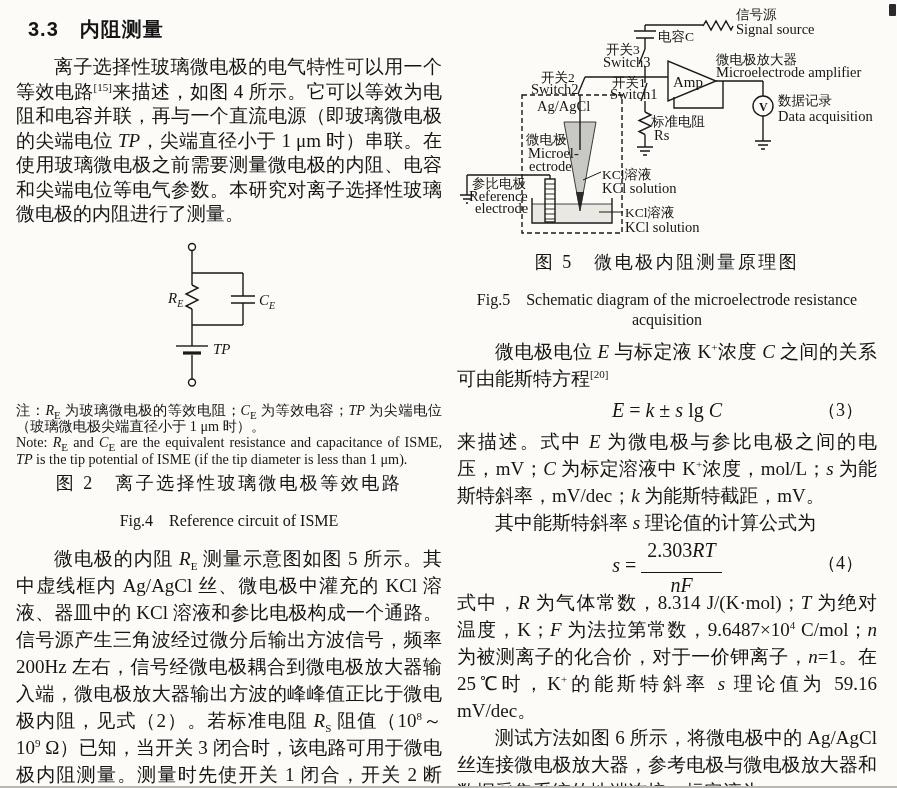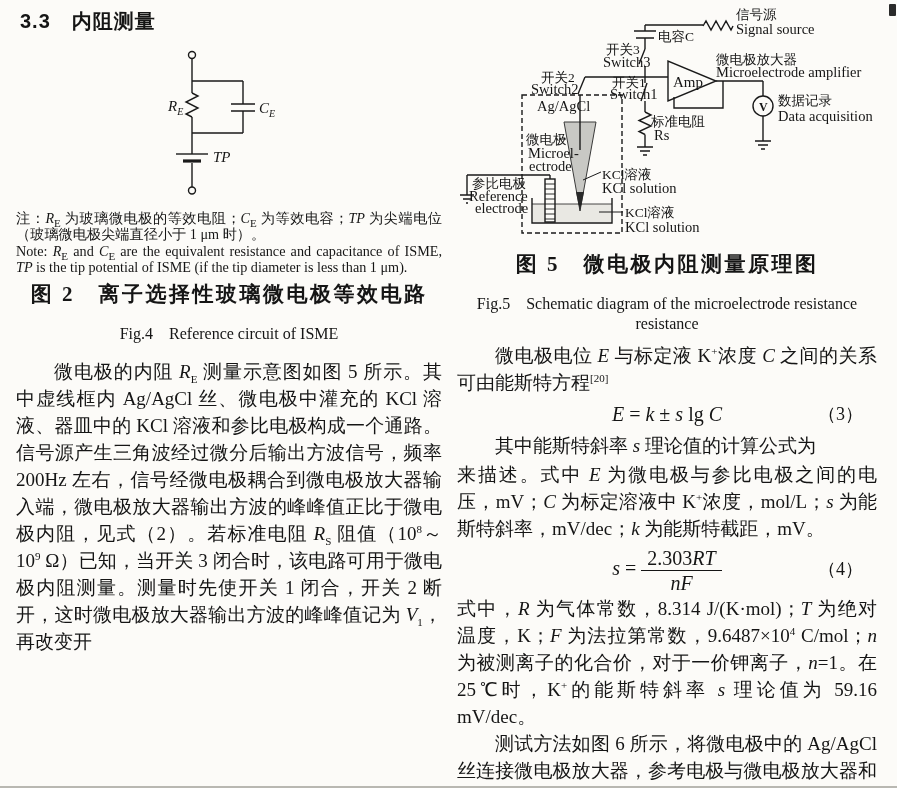--- a/index.html
+++ b/index.html
@@ -2,52 +2,53 @@
 <html><head>
 <meta charset="utf-8">
 <style>
   html,body{margin:0;padding:0;}
   body{position:relative;width:897px;height:788px;background:#fcfbf8;overflow:hidden;
        font-family:"Liberation Serif",serif;color:#151515;}
   .col{position:absolute;}
   #leftcol{left:16px;top:4px;width:426px;}
   #rightcol{left:457px;top:250px;width:420px;}
   h2.sec{font-family:"Liberation Sans",sans-serif;font-weight:bold;font-size:20px;
-         margin:4px;letter-spacing:1px;}
+         margin:12px;letter-spacing:1px;}
   p.body{font-size:19px;line-height:24.5px;text-align:justify;margin:5px 0 0;text-indent:2em;}
   p.body2{font-size:19px;line-height:27px;text-align:justify;margin:14px 0 0;text-indent:2em;}
   p.body3{font-size:19px;line-height:27px;text-align:justify;margin:8px 0 0;text-indent:2em;}
   p.nomargin{margin:0;}
   sup{font-size:11px;vertical-align:super;line-height:0;}
   sub{font-size:11px;vertical-align:sub;line-height:0;}
   i{font-family:"Liberation Serif",serif;font-style:italic;}
   .notes{font-size:14.2px;line-height:16.4px;text-align:justify;margin-top:8px;}
-  .capcn{font-size:21px;text-align:center;letter-spacing:2.5px;margin-top:4px;font-weight:bold;}
+  .capcn{font-size:18px;text-align:center;letter-spacing:2.5px;margin-top:4px;}
   .capen{font-size:16px;text-align:center;margin-top:16px;line-height:20px;}
   .fig4wrap{margin:12px 0 0 142px;width:130px;text-decoration:underline;}
   .eqrow{position:relative;text-align:center;font-size:20px;margin:3px 12px;line-height:30px;}
   .eqrow .eqnum{position:absolute;right:2px;top:50%;transform:translateY(-50%);font-size:18px;}
   .eqrow.tall{line-height:47px;height:47px;}
   .frac{display:inline-block;vertical-align:middle;text-align:center;line-height:1.12;font-size:20px;}
-  .frac .num{display:block;border-bottom:1.4px solid #151515;padding:0 6px 1px;}
+  .frac .num{display:block;border-bottom:1.4px solid #151515;padding:0 6px 11px;}
   .frac .den{display:block;padding-top:1px;}
   #fig5{position:absolute;left:455px;top:0;}
   svg{display:block;}
   svg text{fill:#151515;}
   .cjk{font-size:13.5px;}
   .lat{font-size:14.5px;}
   .speck-tr{position:absolute;right:1px;top:4px;width:7px;height:12px;background:#2a2a2a;border-radius:1px;}
   .bottomline{position:absolute;left:0;bottom:0;width:897px;height:2px;background:#b9b8b2;}
 </style>
 </head>
 <body>
 
 <div class="col" id="leftcol">
   <h2 class="sec">3.3　内阻测量</h2>
 
+  <p class="body">离子选择性玻璃微电极的电气特性可以用一个等效电路<sup>[15]</sup>来描述，如图 4 所示。它可以等效为电阻和电容并联，再与一个直流电源（即玻璃微电极的尖端电位 <i>TP</i>，尖端直径小于 1 μm 时）串联。在使用玻璃微电极之前需要测量微电极的内阻、电容和尖端电位等电气参数。本研究对离子选择性玻璃微电极的内阻进行了测量。</p>
 
   <div class="fig4wrap">
     <svg width="130" height="155" viewBox="0 0 130 155">
       <g stroke="#1a1a1a" stroke-width="1.4" fill="none">
         <circle cx="34" cy="8" r="3.5"></circle>
         <path d="M34,11.5 V34 M34,34 H85 M34,34 V46"></path>
         <path d="M34,46 l6,3 l-12,6 l12,6 l-12,6 l6,3"></path>
         <path d="M34,70 V86 M85,34 V57 M85,64 V86 M34,86 H85 M34,86 V107"></path>
         <path d="M73,57 H97 M73,64 H97"></path>
         <path d="M18,107 H50"></path>
@@ -145,32 +146,32 @@
   <text class="lat" x="20" y="213">electrode</text>
   <text class="cjk" x="147" y="179">KCl溶液</text>
   <text class="lat" x="147" y="193">KCl solution</text>
   <text class="cjk" x="170" y="217">KCl溶液</text>
   <text class="lat" x="170" y="232">KCl solution</text>
 </svg>
 
 <div class="col" id="rightcol">
   <div class="capcn" style="margin-top:0;">图 5　微电极内阻测量原理图</div>
   <div class="capen">Fig.5　Schematic diagram of the microelectrode resistance</div>
-  <div class="capen" style="margin-top:0;">resistance</div>
+  <div class="capen" style="margin-top:0;">acquisition</div>
 
 
   <p class="body3">微电极电位 <i>E</i> 与标定液 K<sup>+</sup>浓度 <i>C</i> 之间的关系可由能斯特方程<sup>[20]</sup></p>
 
   <div class="eqrow">
     <span><i>E</i> = <i>k</i> ± <i>s</i> lg <i>C</i></span>
     <span class="eqnum">（3）</span>
   </div>
 
+  <p class="body3 nomargin" style="text-indent:0;margin-top:2px;">来描述。式中 <i>E</i> 为微电极与参比电极之间的电压，mV；<i>C</i> 为标定溶液中 K<sup>+</sup>浓度，mol/L；<i>s</i> 为能斯特斜率，mV/dec；<i>k</i> 为能斯特截距，mV。</p>
   <p class="body3 nomargin">其中能斯特斜率 <i>s</i> 理论值的计算公式为</p>
-  <p class="body3 nomargin" style="text-indent:0;margin-top:2px;">来描述。式中 <i>E</i> 为微电极与参比电极之间的电压，mV；<i>C</i> 为标定溶液中 K<sup>+</sup>浓度，mol/L；<i>s</i> 为能斯特斜率，mV/dec；<i>k</i> 为能斯特截距，mV。</p>
 
   <div class="eqrow tall">
     <span><i>s</i> = </span><span class="frac"><span class="num">2.303<i>RT</i></span><span class="den"><i>nF</i></span></span>
     <span class="eqnum">（4）</span>
   </div>
 
   <p class="body3 nomargin" style="text-indent:0;margin-top:2px;">式中，<i>R</i> 为气体常数，8.314 J/(K·mol)；<i>T</i> 为绝对温度，K；<i>F</i> 为法拉第常数，9.6487×10<sup>4</sup> C/mol；<i>n</i> 为被测离子的化合价，对于一价钾离子，<i>n</i>=1。在 25℃时，K<sup>+</sup>的能斯特斜率 <i>s</i> 理论值为 59.16 mV/dec。</p>
   <p class="body3 nomargin">测试方法如图 6 所示，将微电极中的 Ag/AgCl 丝连接微电极放大器，参考电极与微电极放大器和数据采集系统的地端连接。标定液为</p>
 </div>
 

